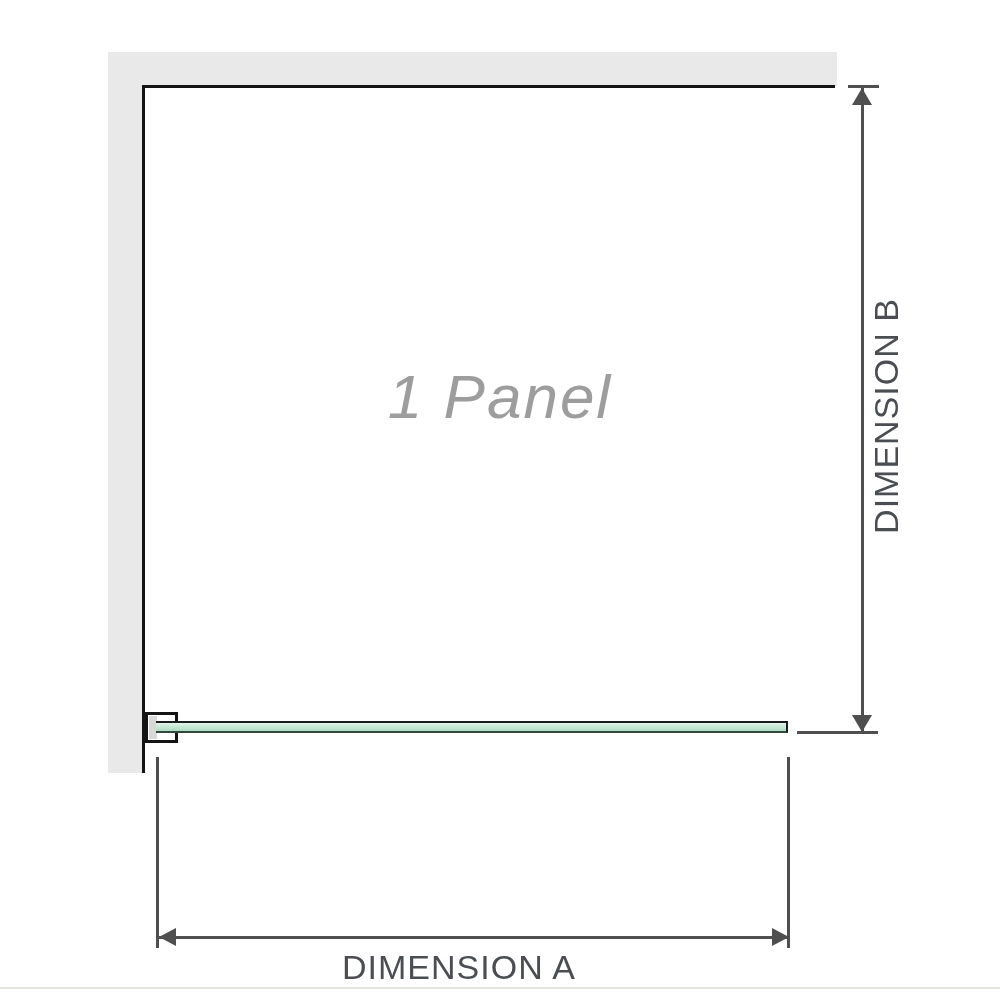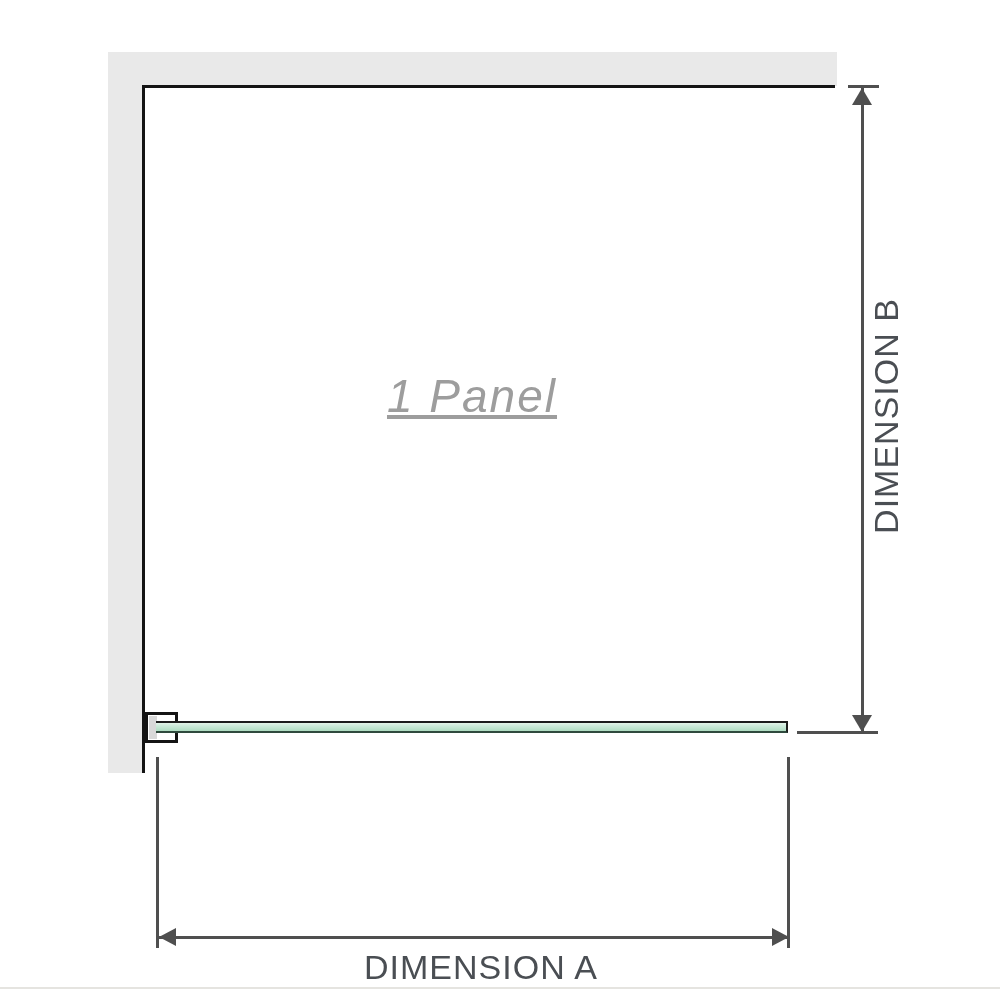--- a/index.html
+++ b/index.html
@@ -86,36 +86,35 @@
 
   
   .dim-label{
     color:var(--c-label_text,#4a4e53);
     font-size:34px;
     font-weight:300;
     letter-spacing:1px;
     white-space:nowrap;
   }
   .dima-label{
-    left:481px; top:948px;
+    left:459px; top:948px;
     transform:translateX(-50%);
   }
   .dimb-label{
     left:886px; top:416px;
     transform:translate(-50%,-50%) rotate(-90deg);
   }
   .panel-label{
-    left:472px; top:396px;
+    left:500px; top:396px;
     transform:translate(-50%,-50%);
     color:var(--c-panel_label_text,#9d9d9d);
-    font-size:46px;
+    font-size:62px;
     font-style:italic;
     letter-spacing:2px;
     white-space:nowrap;
-    text-decoration:underline;
   }
 
   .bottom-divider{
     left:0; top:987px; width:1000px; height:2px;
     background:var(--c-bottom_divider,#e5e4e0);
   }
 </style>
 </head>
 <body>
 

